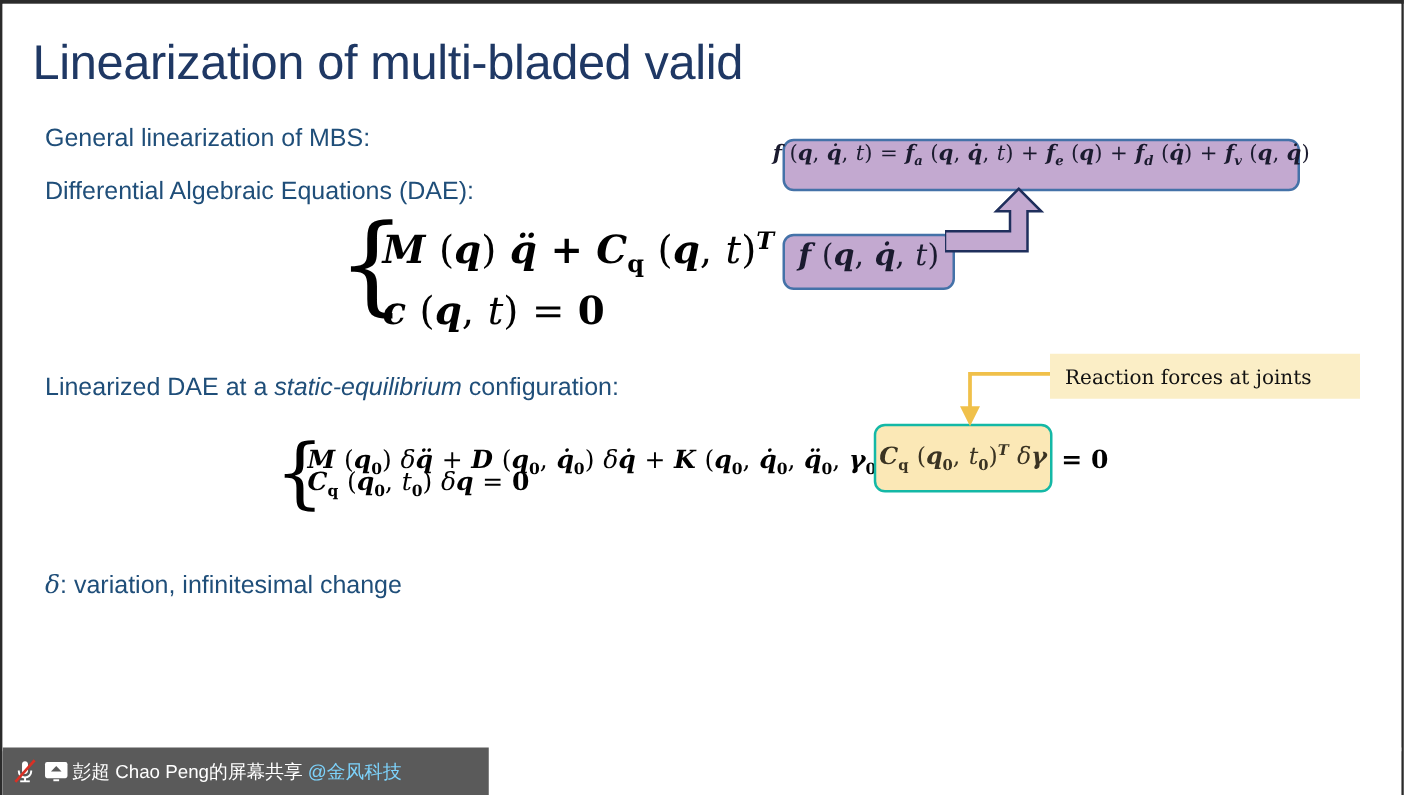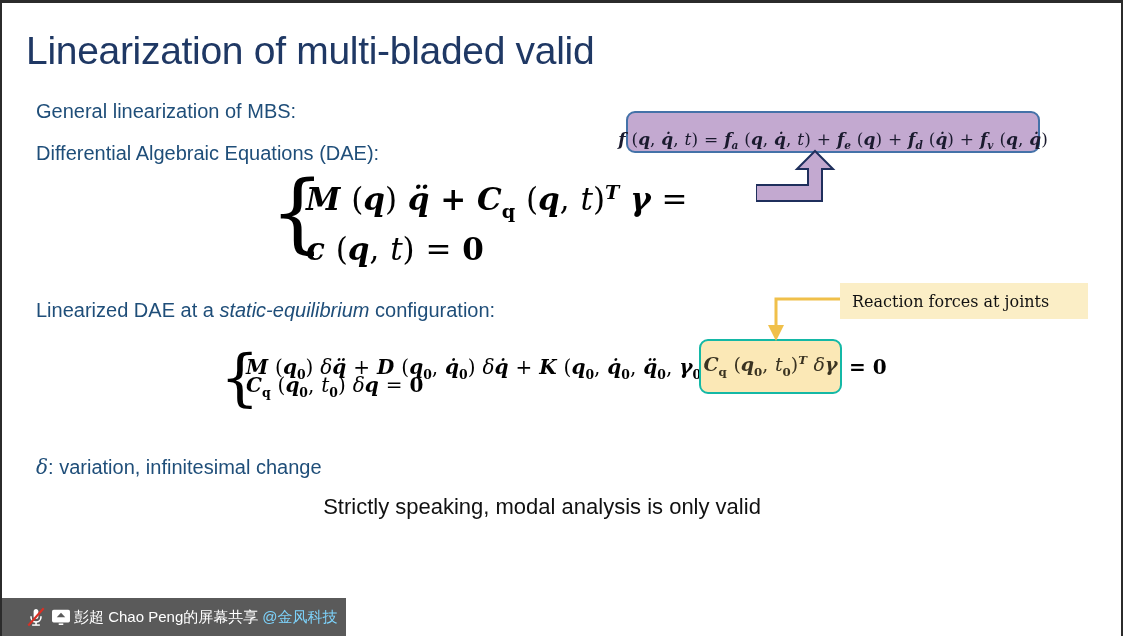--- a/index.html
+++ b/index.html
@@ -93,21 +93,21 @@
   .nb  { font-weight: normal; }
 
   
   .purple-box {
     position: absolute;
     background: #c3a9d0;
     border: 2px solid #4472a8;
     border-radius: 9px;
     box-sizing: border-box;
     display: flex;
-    align-items: flex-end;
+    align-items: flex-start;
     justify-content: center;
     color: #1a1a2e;
     font-family: "DejaVu Serif", serif;
     font-weight: bold;
     white-space: nowrap;
   }
   #box-f-top {
     left: 624px;
     top: 108px;
     width: 414px;
@@ -243,26 +243,26 @@
     text-align: center;
   }
   #bottom-line1 { left: 0; top: 491px; width: 1080px; }
   #bottom-line2 { left: 0; top: 531px; width: 1080px; }
 
   
   #taskbar {
     position: absolute;
     left: 0;
     bottom: 0;
-    width: 344px;
+    width: 389px;
     height: 38px;
     background: #5a5a5a;
     display: flex;
     align-items: center;
-    padding-left: 22px;
+    padding-left: 6px;
     box-sizing: border-box;
     gap: 1px;
   }
   #taskbar-rest {
     position: absolute;
     left: 389px;
     bottom: 0;
     width: 734px;
     height: 38px;
     background: #ffffff;
@@ -302,20 +302,26 @@
         <span class="it">q̈</span> + <span class="it">C</span><span class="sub">q</span>
         <span class="nb">(</span><span class="it">q</span><span class="nb">,</span> <span class="it nb">t</span><span class="nb">)</span><span class="sup">T</span>
         <span class="it">γ</span> <span class="nb">=</span>
       </div>
       <div id="dae-row2">
         <span class="it">c</span> <span class="nb">(</span><span class="it">q</span><span class="nb">,</span>
         <span class="it nb">t</span><span class="nb">)</span> <span class="nb">=</span> <span>0</span>
       </div>
     </div>
 
+    <div class="purple-box" id="box-f-inline">
+      <span>
+        <span class="it">f</span> <span class="nb">(</span><span class="it">q</span><span class="nb">,</span>
+        <span class="it">q̇</span><span class="nb">,</span> <span class="it nb">t</span><span class="nb">)</span>
+      </span>
+    </div>
 
     <div class="purple-box" id="box-f-top">
       <span>
         <span class="it">f</span> <span class="nb">(</span><span class="it">q</span><span class="nb">,</span> <span class="it">q̇</span><span class="nb">,</span> <span class="it nb">t</span><span class="nb">)</span>
         <span class="nb">=</span>
         <span class="it">f</span><span class="sub it">a</span> <span class="nb">(</span><span class="it">q</span><span class="nb">,</span> <span class="it">q̇</span><span class="nb">,</span> <span class="it nb">t</span><span class="nb">)</span>
         <span class="nb">+</span>
         <span class="it">f</span><span class="sub it">e</span> <span class="nb">(</span><span class="it">q</span><span class="nb">)</span>
         <span class="nb">+</span>
         <span class="it">f</span><span class="sub it">d</span> <span class="nb">(</span><span class="it">q̇</span><span class="nb">)</span>
@@ -369,21 +375,20 @@
     </svg>
 
     <div id="delta-note">
       <span class="dsym">δ</span><span>: variation, infinitesimal change</span>
     </div>
 
     <div id="callout-reaction">
       <span>Reaction forces at joints</span>
     </div>
 
-    <div class="blackline" id="bottom-line1">Strictly speaking, modal analysis is only valid</div>
   </div>
 
   <div id="taskbar-rest"></div>
   <div id="taskbar">
 
     <svg class="tb-icon" viewBox="0 0 24 24">
       <path d="M12 3.2c-1.5 0-2.6 1.1-2.6 2.5v6.1c0 1.4 1.1 2.5 2.6 2.5s2.6-1.1 2.6-2.5V5.7c0-1.4-1.1-2.5-2.6-2.5z" fill="#ffffff"></path>
       <path d="M6.6 11.3v0.9c0 3 2.4 5.3 5.4 5.3s5.4-2.3 5.4-5.3v-0.9" fill="none" stroke="#ffffff" stroke-width="1.7"></path>
       <rect x="11.2" y="17.2" width="1.7" height="3.4" fill="#ffffff"></rect>
       <rect x="7.8" y="20" width="8.4" height="1.6" fill="#ffffff"></rect>

